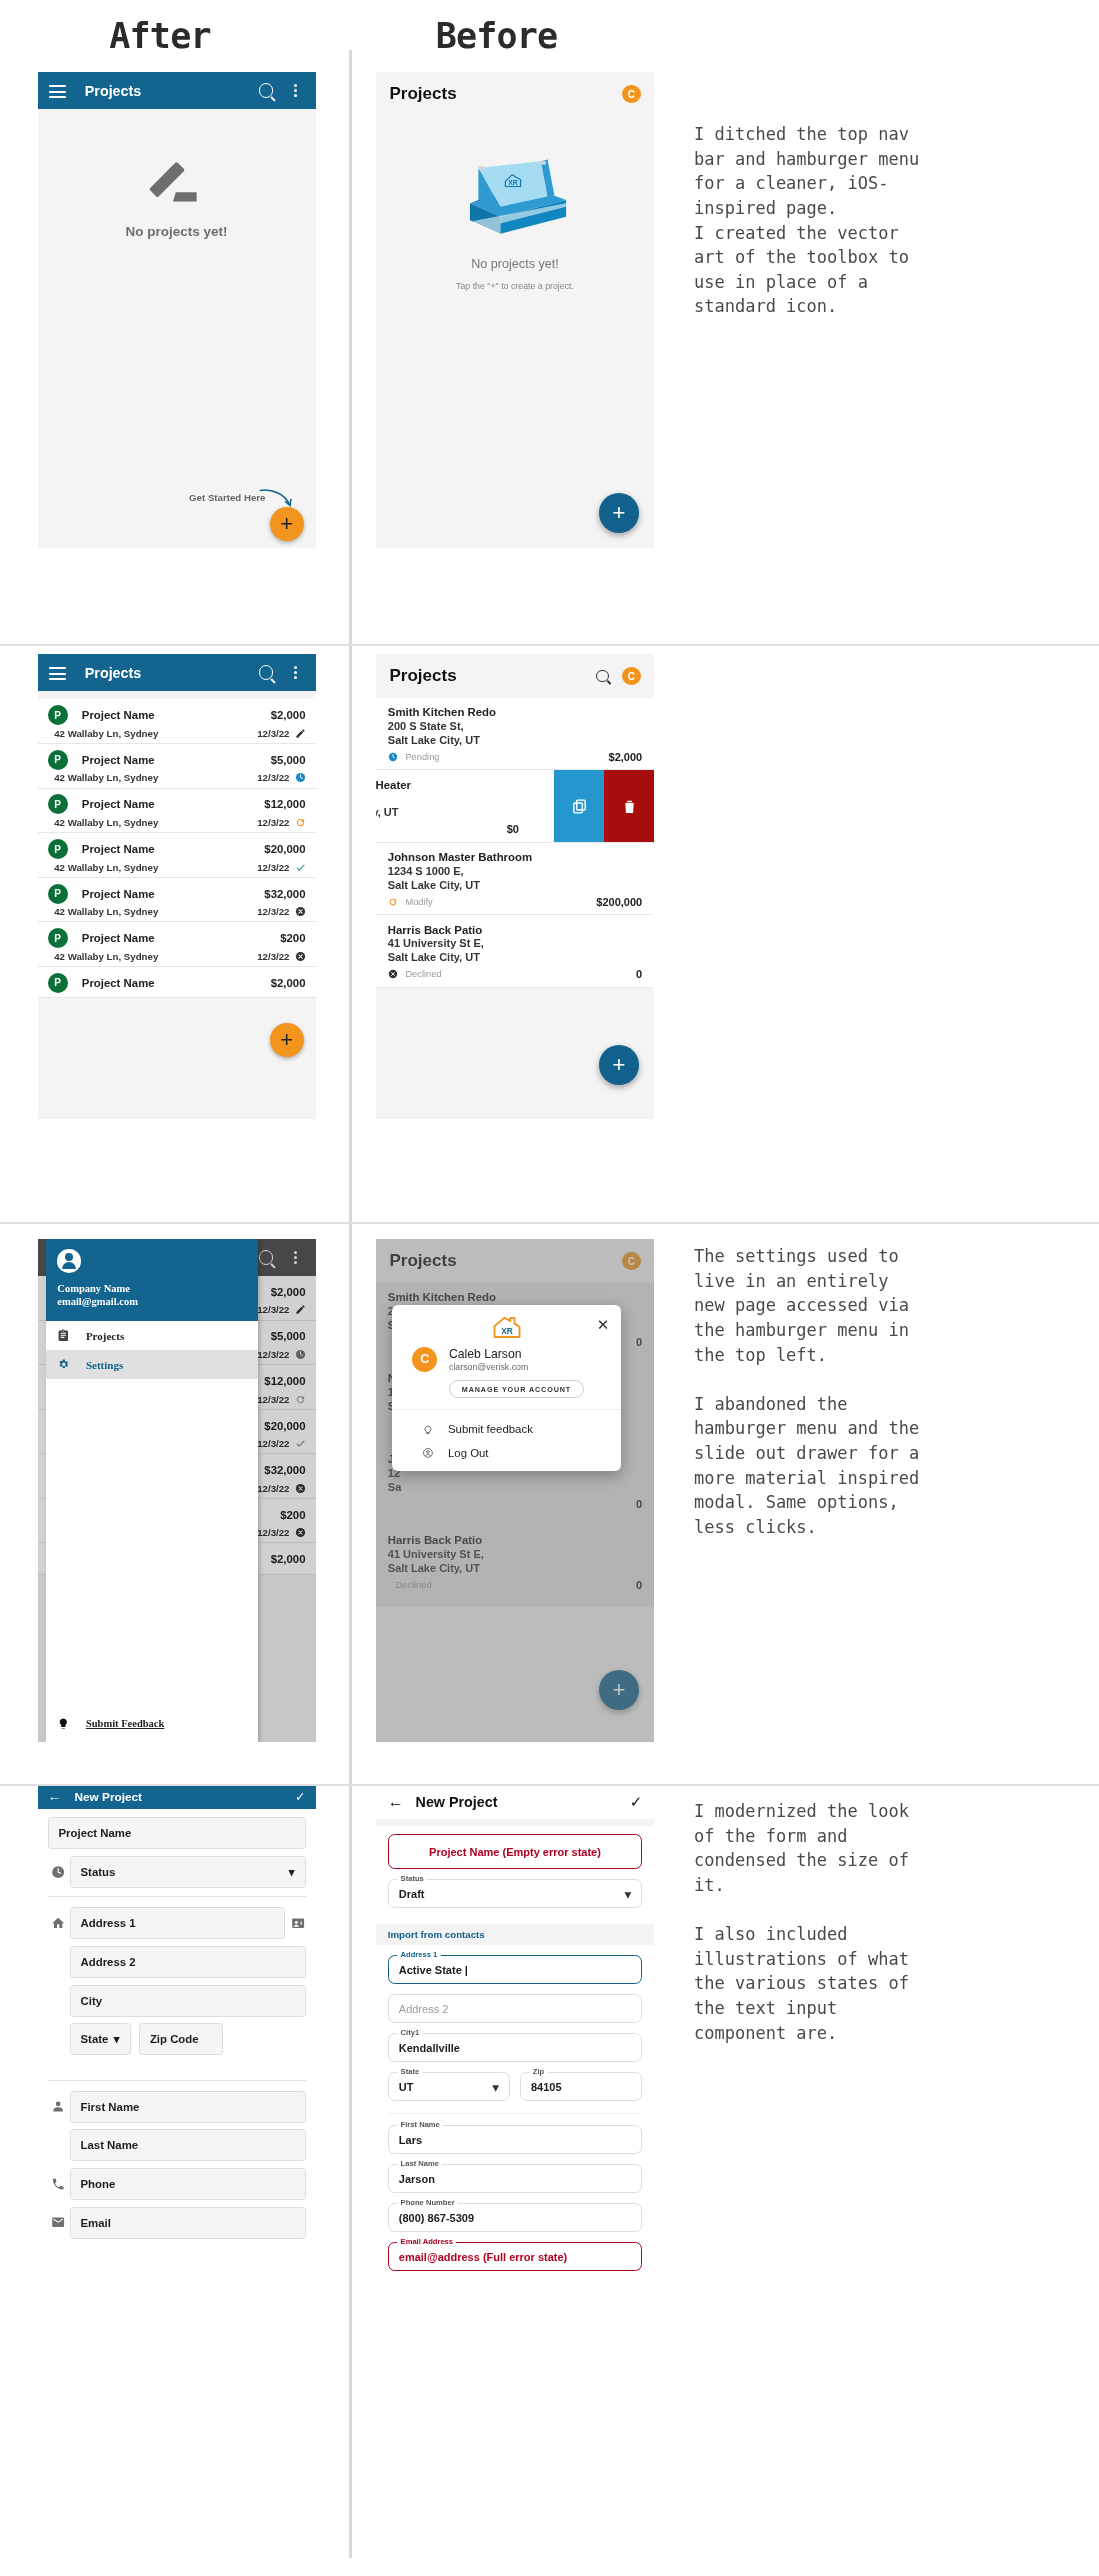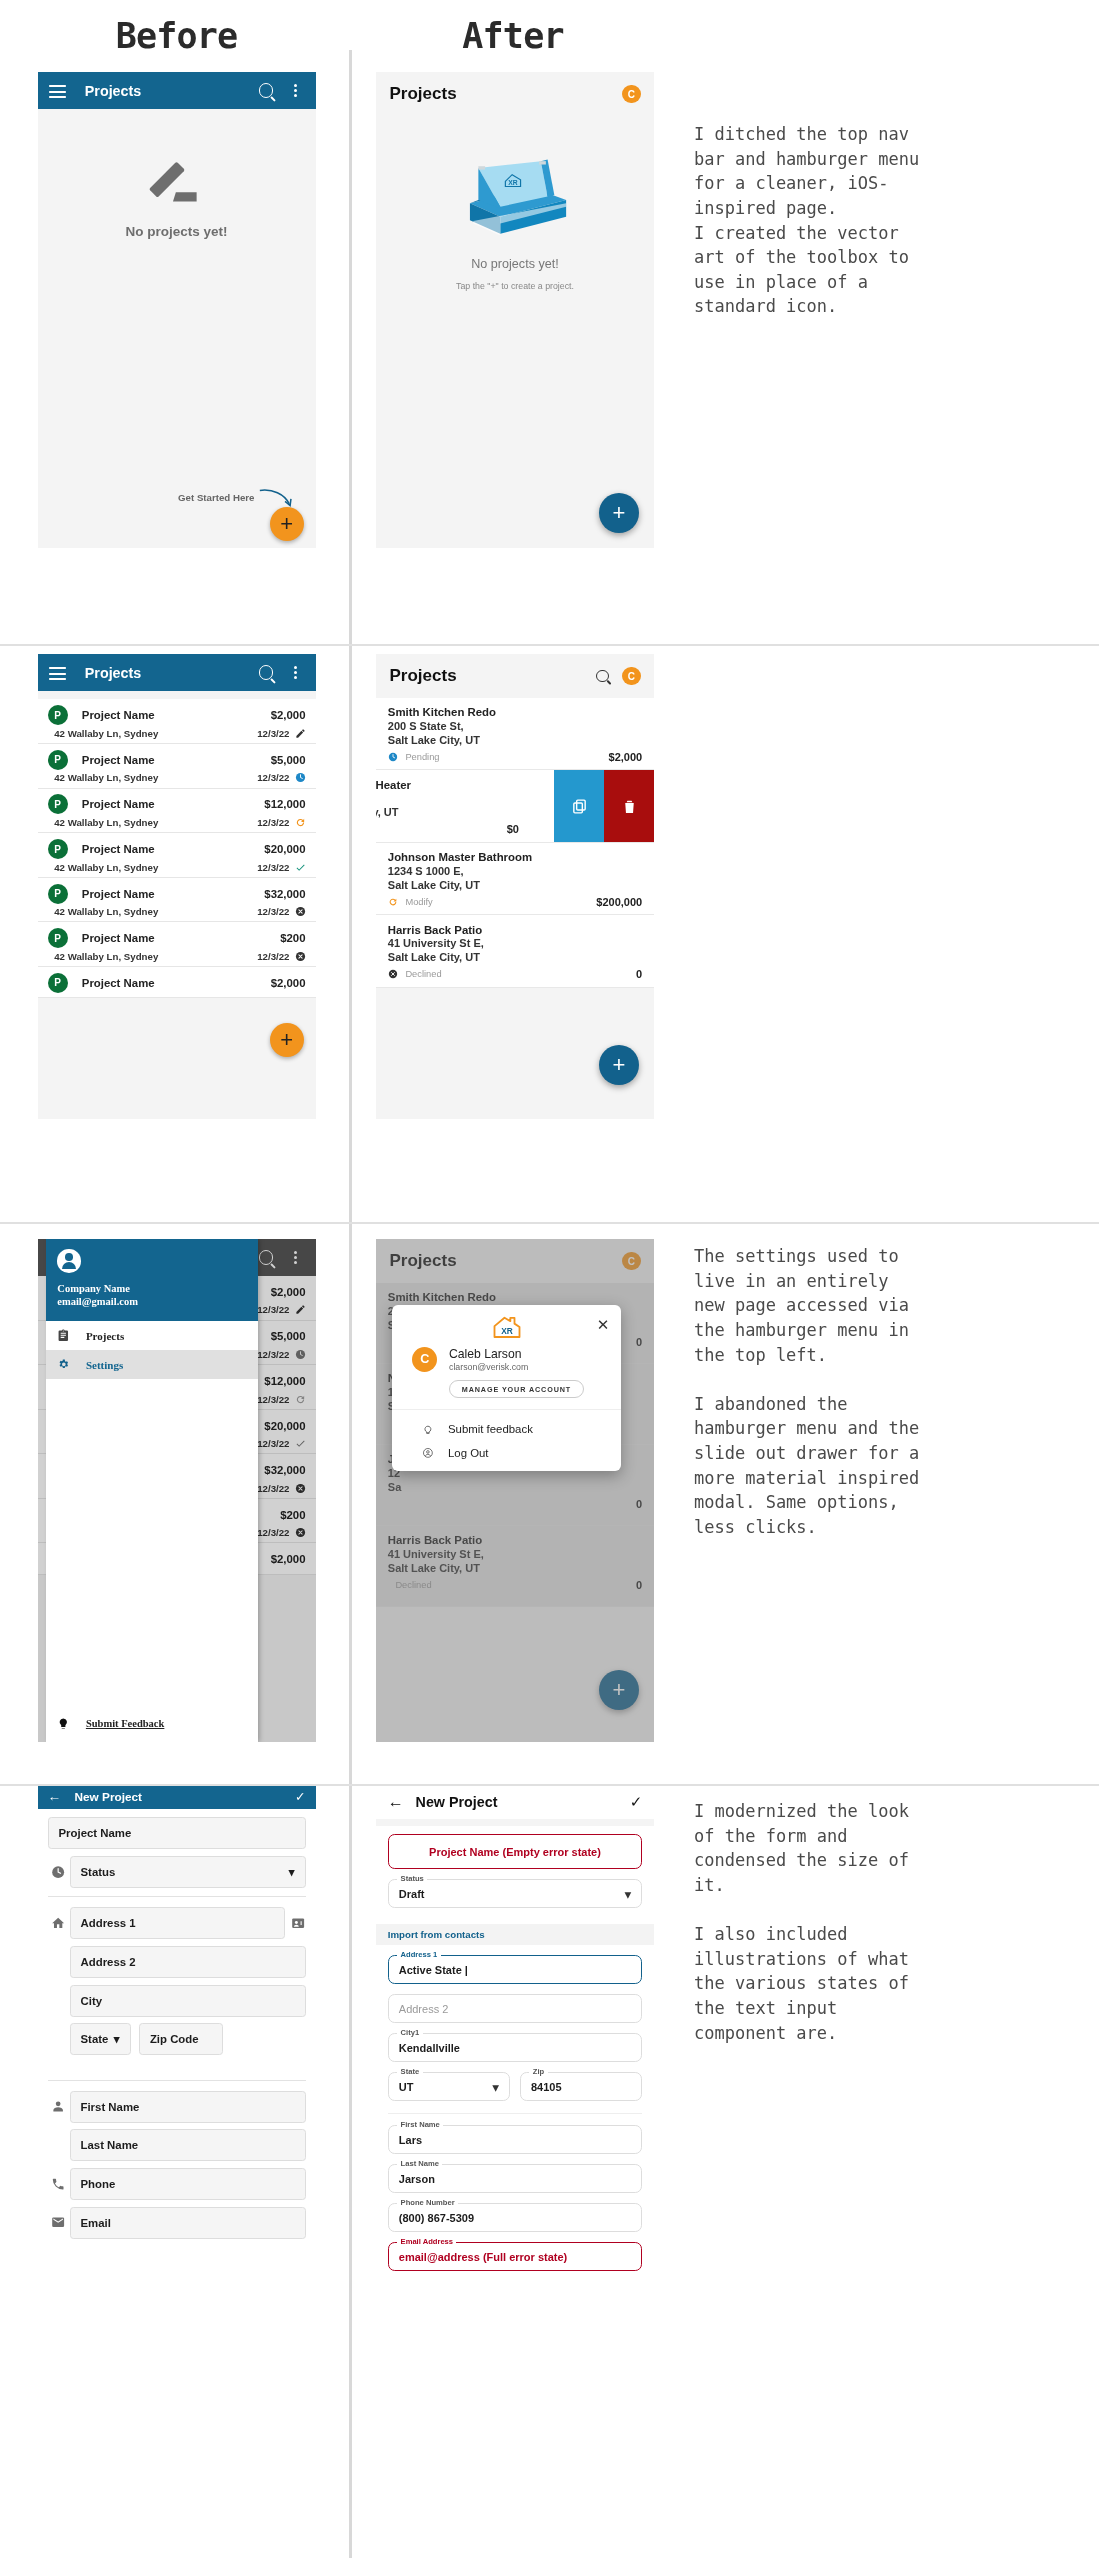--- a/index.html
+++ b/index.html
@@ -35,21 +35,21 @@
   .burger i { display:block; height:2px; background:#fff; border-radius:0.8px; margin:3.4px 0; width:17px;}
   .search-g { width:14.3px;height:14.3px;border:1.9px solid #fff;border-radius:50%; position:relative;}
   .search-g::after{content:"";position:absolute;width:1.9px;height:5.9px;background:#fff;right:-1.7px;bottom:-5px;transform:rotate(-45deg);border-radius:1.7px;}
   .kebab span{display:block;width:3px;height:3px;border-radius:50%;background:#fff;margin:2px auto;}
 
   .empty-b { height:340px; display:flex; flex-direction:column; align-items:center; justify-content:flex-start; padding-top:52px; position:relative;}
   .pencil { width:44px;height:44px; position:relative; }
   .pencil .shaft{position:absolute;width:11.8px;height:39px;background:#6e6e6e;transform:rotate(45deg);left:6.7px;top:-0.8px;border-radius:1.7px;}
   .pencil .base{position:absolute;width:23.6px;height:9.3px;background:#6e6e6e;left:18.5px;bottom:3.4px;clip-path:polygon(12% 0,100% 0,100% 100%,0 100%);}
   .empty-b .msg { margin-top:18.5px; font-size:13.5px; font-weight:700; color:#6e6e6e;}
-  .gs { position:absolute; right:61px; bottom:45px; font-size:9.7px; font-weight:700; color:#666;}
+  .gs { position:absolute; right:50px; bottom:45px; font-size:9.7px; font-weight:700; color:#666;}
   .arrow { position:absolute; right:20px; bottom:39px; width:37px; height:22px;}
   .fab-o { position:absolute; right:11.8px; bottom:6.7px; width:34px;height:34px;border-radius:50%;background:#F2941D;
            display:flex;align-items:center;justify-content:center;color:#222;font-size:22px;line-height:1;box-shadow:0 1.7px 4.2px rgba(0,0,0,.3);}
 
   
   .plist { background:#fff; }
   .prow { padding:5.9px 10px 4.2px 10px; border-bottom:0.8px solid #e6e6e6; }
   .prow .l1 { display:flex; align-items:center; }
   .badge { width:20px;height:20px;border-radius:50%;background:#0b7038;color:#fff;font-size:10px;font-weight:700;display:flex;align-items:center;justify-content:center;}
   .prow .pname { margin-left:14.3px; font-size:11.4px; font-weight:700; color:#222; flex:1;}
@@ -158,22 +158,22 @@
 <body>
 
 <div class="page">
 
   <div class="vdiv"></div>
   <div class="hsep" style="top:644px"></div>
   <div class="hsep" style="top:1222px"></div>
   <div class="hsep" style="top:1784px"></div>
 
   <div class="col-titles">
+    <div class="col-title t-after">After</div>
     <div class="col-title t-before">Before</div>
-    <div class="col-title t-after">After</div>
   </div>
 
   <div class="row" style="height:572px">
     <div class="cell-before">
       <div class="phone-b" style="height:476px">
         <div class="appbar">
           <span class="ic burger">
               <i></i>
               <i></i>
               <i></i>

